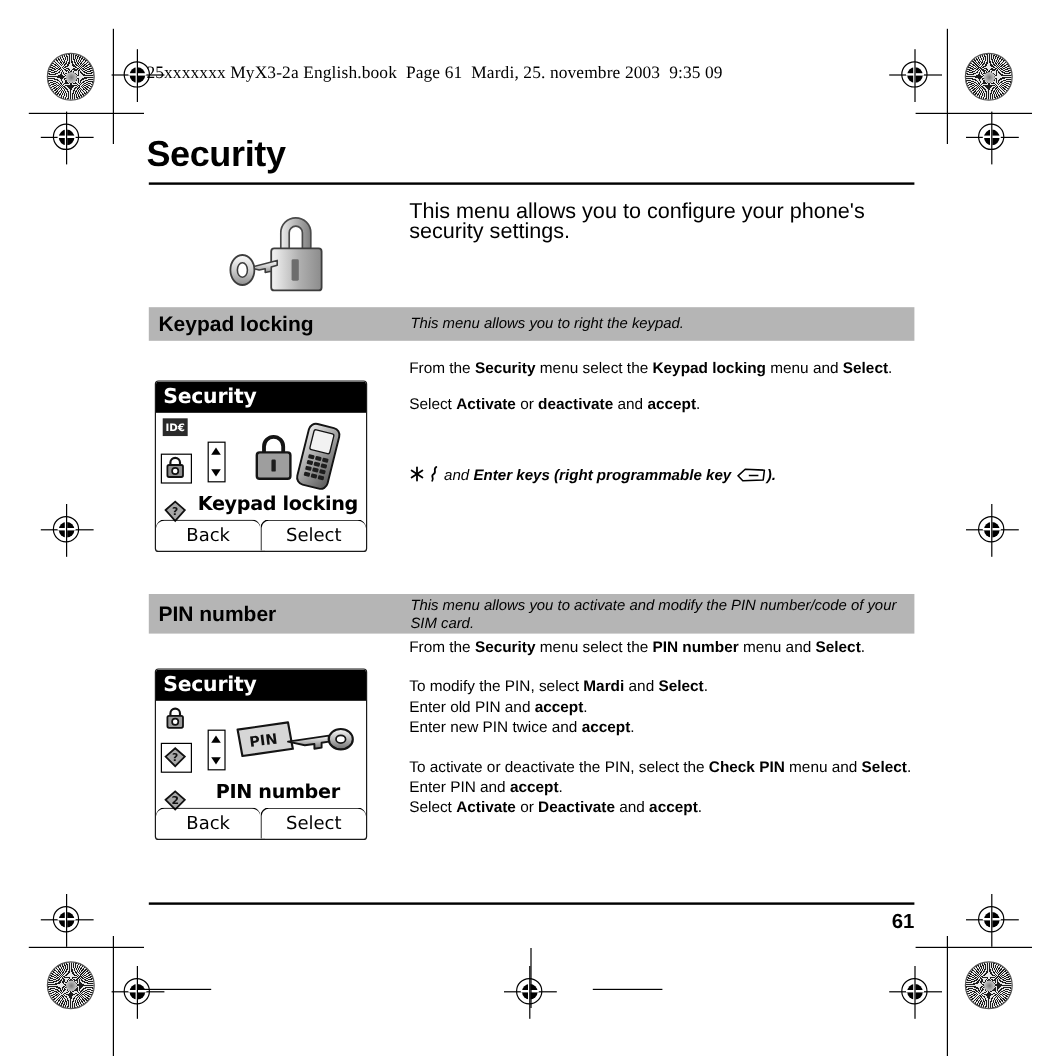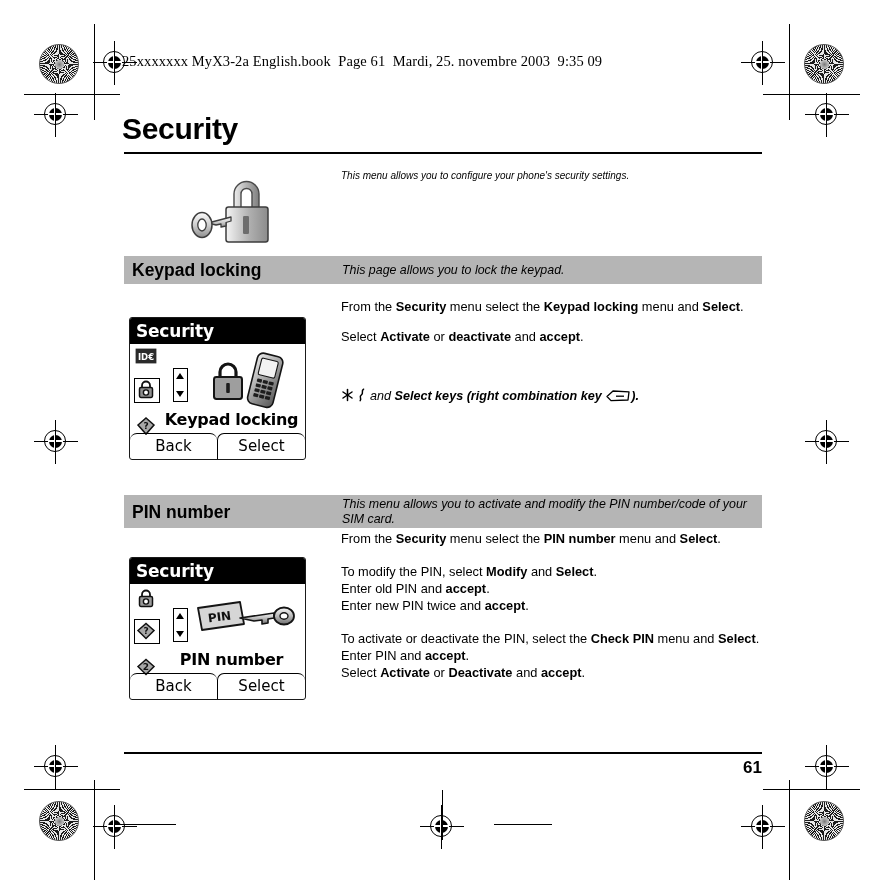--- a/index.html
+++ b/index.html
@@ -103,22 +103,21 @@
     position: absolute;
     left: 124px; top: 152px;
     width: 638px; height: 1.6px;
     background: #000;
   }
 
   .intro-text {
     position: absolute;
     left: 341px; top: 168px;
     width: 420px;
-    font-size: 10px;
-    font-style: italic;
+    font-size: 18px;
     line-height: 16px;
   }
 
   .lock-art { position: absolute; left: 186px; top: 176px; }
 
   
   .band {
     position: absolute;
     left: 124px;
     width: 638px;
@@ -384,21 +383,21 @@
 
       <ellipse cx="16" cy="49" rx="10" ry="12.5" fill="url(#gKey)" stroke="#3d3d3d" stroke-width="1.5"></ellipse>
       <ellipse cx="16" cy="49" rx="4.2" ry="6" fill="#ffffff" stroke="#3d3d3d" stroke-width="1.3"></ellipse>
     </svg>
   </div>
 
   <div class="intro-text">This menu allows you to configure your phone's security settings.</div>
 
   <div class="band" style="top:256px; height:28px;">
     <span class="band-title">Keypad locking</span>
-    <span class="band-desc">This page allows you to lock the keypad.</span>
+    <span class="band-desc">This menu allows you to right the keypad.</span>
   </div>
 
   <div class="phone" style="left:129px; top:317px;">
     <div class="titlebar">Security</div>
 
     <div class="icon-rail">
       <div class="micon">
         <svg width="22" height="16" viewBox="0 0 22 16">
             <rect x="0.6" y="0.6" width="20.8" height="14.8" fill="#2a2a2a"></rect>
             <text x="11" y="11.5" font-size="8.5" font-family="DejaVu Sans, sans-serif" font-weight="bold" fill="#fff" text-anchor="middle">ID€</text>
@@ -486,21 +485,21 @@
               <line x1="6.5" y1="1.5" x2="6.5" y2="12.5"></line>
               <line x1="2" y1="4" x2="11" y2="10"></line>
               <line x1="11" y1="4" x2="2" y2="10"></line>
             </g>
           </svg>
       </span>
       <span class="keyglyph">
         <svg width="9" height="14" viewBox="0 0 9 14">
             <path d="M5.6 1.2 C2.4 3.2 6.4 5.2 3.2 7.2 C0.6 8.8 4 10.4 2.2 12.6" fill="none" stroke="#000" stroke-width="1.5" stroke-linecap="round"></path>
           </svg>
-      </span><span> and </span><b>Select keys (right combination key</b>
+      </span><span> and </span><b>Enter keys (right programmable key</b>
       <span class="keyglyph">
         <svg width="26" height="13" viewBox="0 0 26 13">
             <path d="M2 7.5 L8 2 L24 2.8 L23 11 L6 11.6 Z" fill="#fff" stroke="#000" stroke-width="1.3" stroke-linejoin="round"></path>
             <line x1="11" y1="7.2" x2="19" y2="7.2" stroke="#000" stroke-width="1.3"></line>
           </svg>
       </span><b>).</b>
     </p>
   </div>
 
   <div class="band" style="top:495px; height:33px;">
@@ -566,21 +565,21 @@
       <div class="softkey">Select</div>
     </div>
   </div>
 
   <div class="body-col" style="top:530px;">
     <p>
       <span>From the </span><b>Security</b><span> menu select the </span><b>PIN number</b><span> menu and </span><b>Select</b><span>.</span>
     </p>
     <div class="gap" style="height:16px;"></div>
     <p>
-      <span>To modify the PIN, select </span><b>Modify</b><span> and </span><b>Select</b><span>.</span>
+      <span>To modify the PIN, select </span><b>Mardi</b><span> and </span><b>Select</b><span>.</span>
     </p>
     <p>
       <span>Enter old PIN and </span><b>accept</b><span>.</span>
     </p>
     <p>
       <span>Enter new PIN twice and </span><b>accept</b><span>.</span>
     </p>
     <div class="gap" style="height:16px;"></div>
     <p class="just">
       <span>To activate or deactivate the PIN, select the </span><b>Check PIN</b><span> menu and </span><b>Select</b><span>.</span>

